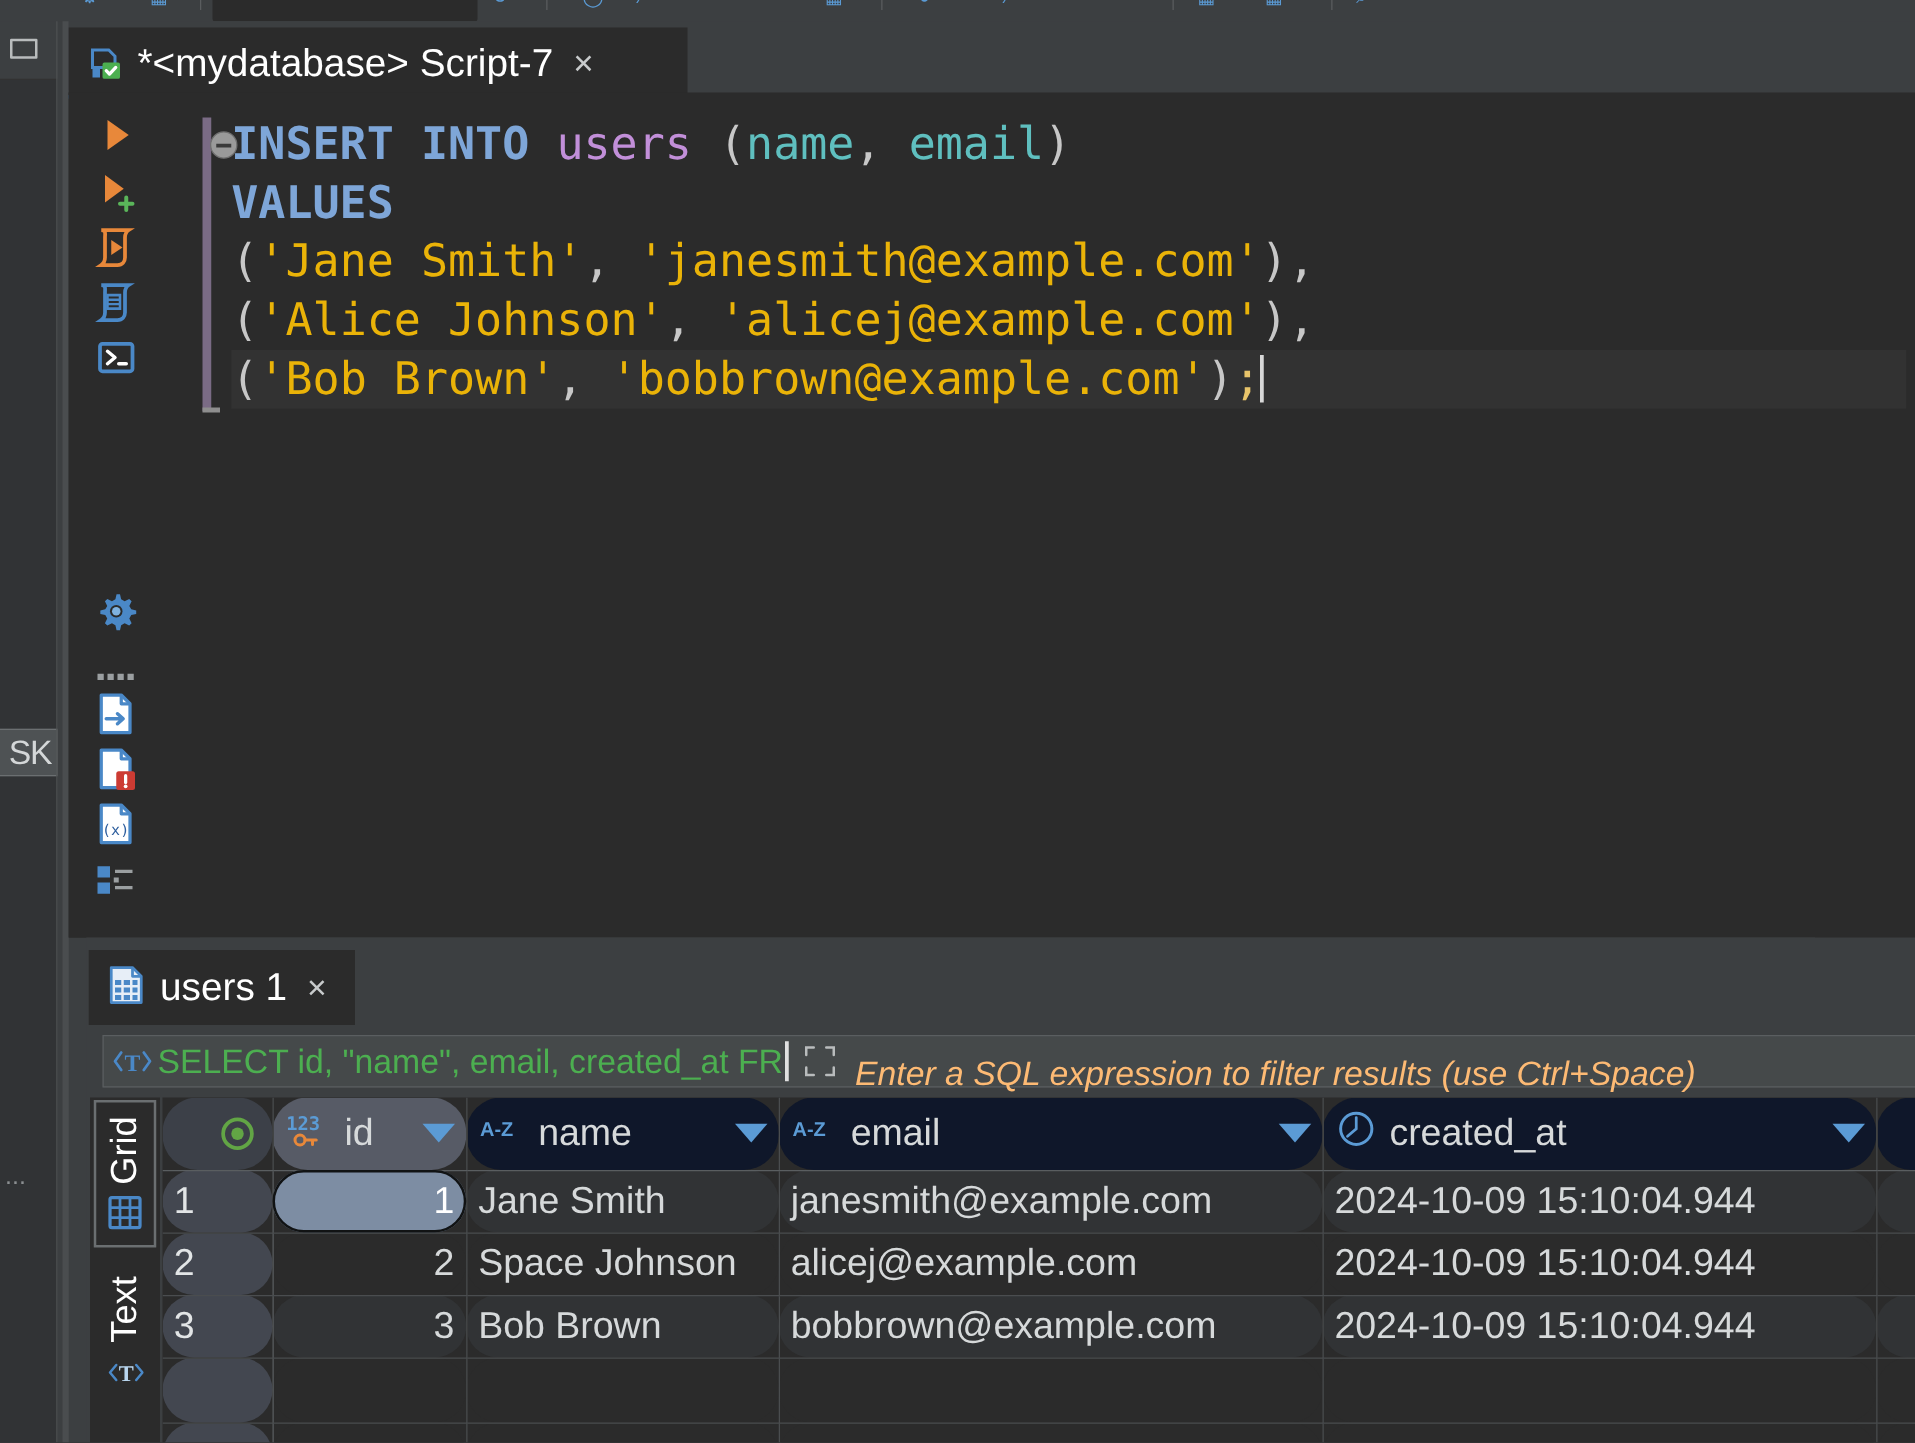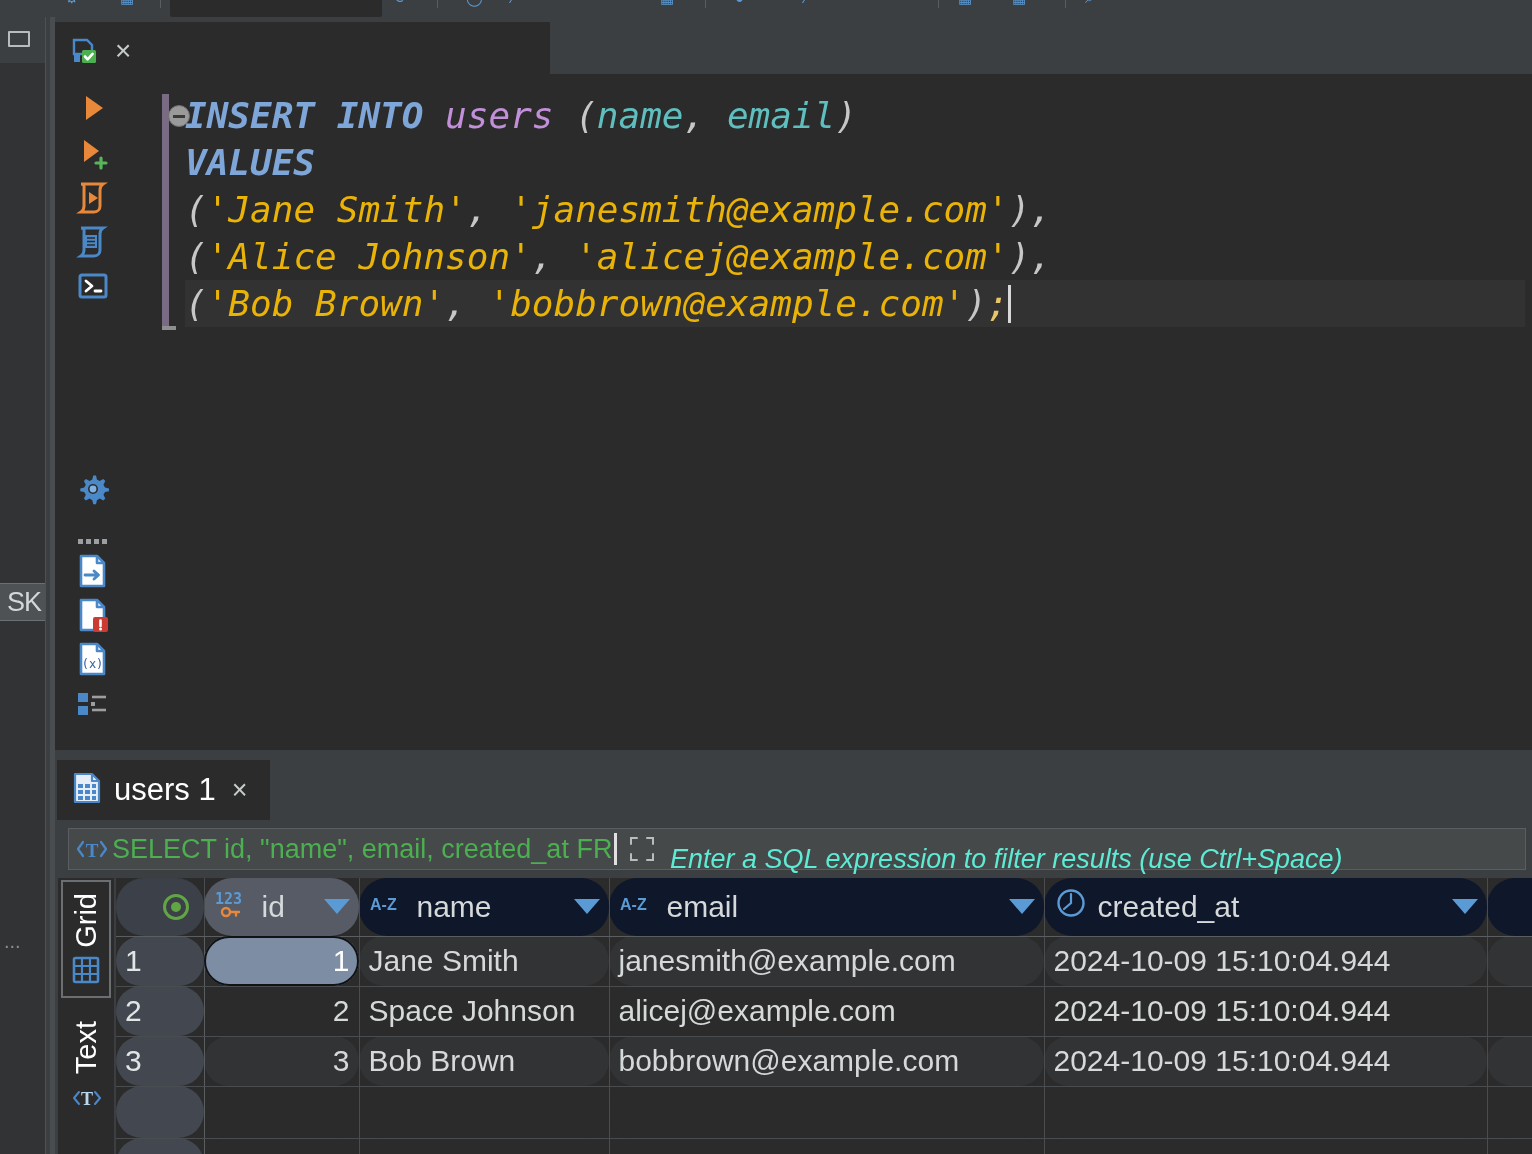--- a/index.html
+++ b/index.html
@@ -112,38 +112,38 @@
     border-radius: 50%; background: #9a9a9a; border: 1px solid #6f6f6f;
   }
   .fold-marker::after {
     content: ""; position: absolute; left: 4px; top: 9px;
     width: 12px; height: 3px; background: #3a3a3a;
   }
 
   .code {
     position: absolute; left: 130px; top: 18px; width: 1340px;
     font-family: "DejaVu Sans Mono", monospace; font-size: 36px;
-    line-height: 47px; white-space: pre; color: #a9b7c6; font-style: italic;
+    line-height: 47px; white-space: pre; color: #a9b7c6;
   }
   .code .ln { display: block; height: 47px; position: relative; }
   .code .ln.cur { background: #323232; }
   .kw  { color: #7ea6d8; font-weight: bold; }
   .tbl { color: #c28fd9; }
   .col { color: #5fbfbf; }
   .str { color: #eab308; }
   .pun { color: #c7c7c7; }
   .semi{ color: #e8c46a; }
   .caret {
     display: inline-block; width: 3px; height: 38px; background: #d8d8d8;
     vertical-align: -7px; margin-left: -1px;
   }
 
   
   .results {
-    position: absolute; left: 55px; top: 750px; width: 1383px; height: 404px;
+    position: absolute; left: 69px; top: 750px; width: 1383px; height: 404px;
     background: #3c3f41;
   }
   .res-tabbar {
     position: absolute; left: 0; top: 10px; width: 1477px; height: 60px;
   }
   .res-tab {
     position: absolute; left: 2px; top: 0; width: 213px; height: 60px;
     background: #2b2b2b; display: flex; align-items: center; padding-left: 15px;
   }
   .res-tab-title { color: #ffffff; font-size: 31px; margin-left: 12px; }
@@ -164,21 +164,21 @@
     max-width: 500px; margin-left: 3px;
     font-family: "Liberation Sans", sans-serif;
   }
   .filter-caret {
     width: 3px; height: 32px; background: #e0e0e0; margin-left: 2px; flex: 0 0 3px;
   }
   .filter-expand {
     width: 30px; height: 30px; flex: 0 0 30px; margin-left: 10px; position: relative;
   }
   .filter-placeholder {
-    color: #5eead4; font-size: 27px; font-style: italic; margin-left: 13px;
+    color: #fdba74; font-size: 27px; font-style: italic; margin-left: 13px;
     white-space: nowrap;
     margin-top: 20px;
   }
 
   
   .view-tabs {
     position: absolute; left: 3px; top: 128px; width: 56px; height: 276px;
     background: #2b2b2b;
   }
   .vtab {
@@ -283,20 +283,21 @@
   <div class="tabbar">
     <div class="editor-tab">
       <span class="tab-sql-icon">
         <svg width="30" height="30" viewBox="0 0 30 30">
           <path d="M5 4 h13 l5 5 v9 h-18 z" fill="none" stroke="#4a88c7" stroke-width="2.4"></path>
           <path d="M5 18 h6 v8 h-6 z" fill="#4a88c7"></path>
           <rect x="13" y="14" width="14" height="13" rx="1.5" fill="#4caf50"></rect>
           <path d="M16 20.5 l2.6 2.8 l5-5.4" fill="none" stroke="#ffffff" stroke-width="2.6" stroke-linecap="round" stroke-linejoin="round"></path>
         </svg>
       </span>
+      <span class="tab-title">*&lt;mydatabase&gt; Script-7</span>
       <span class="tab-close">×</span>
       <span class="tab-underline"></span>
     </div>
   </div>
 
   <div class="editor-wrap">
     <div class="gutter">
 
       <span class="gutter-icon" style="top:14px;">
         <svg width="40" height="40" viewBox="0 0 40 40">

